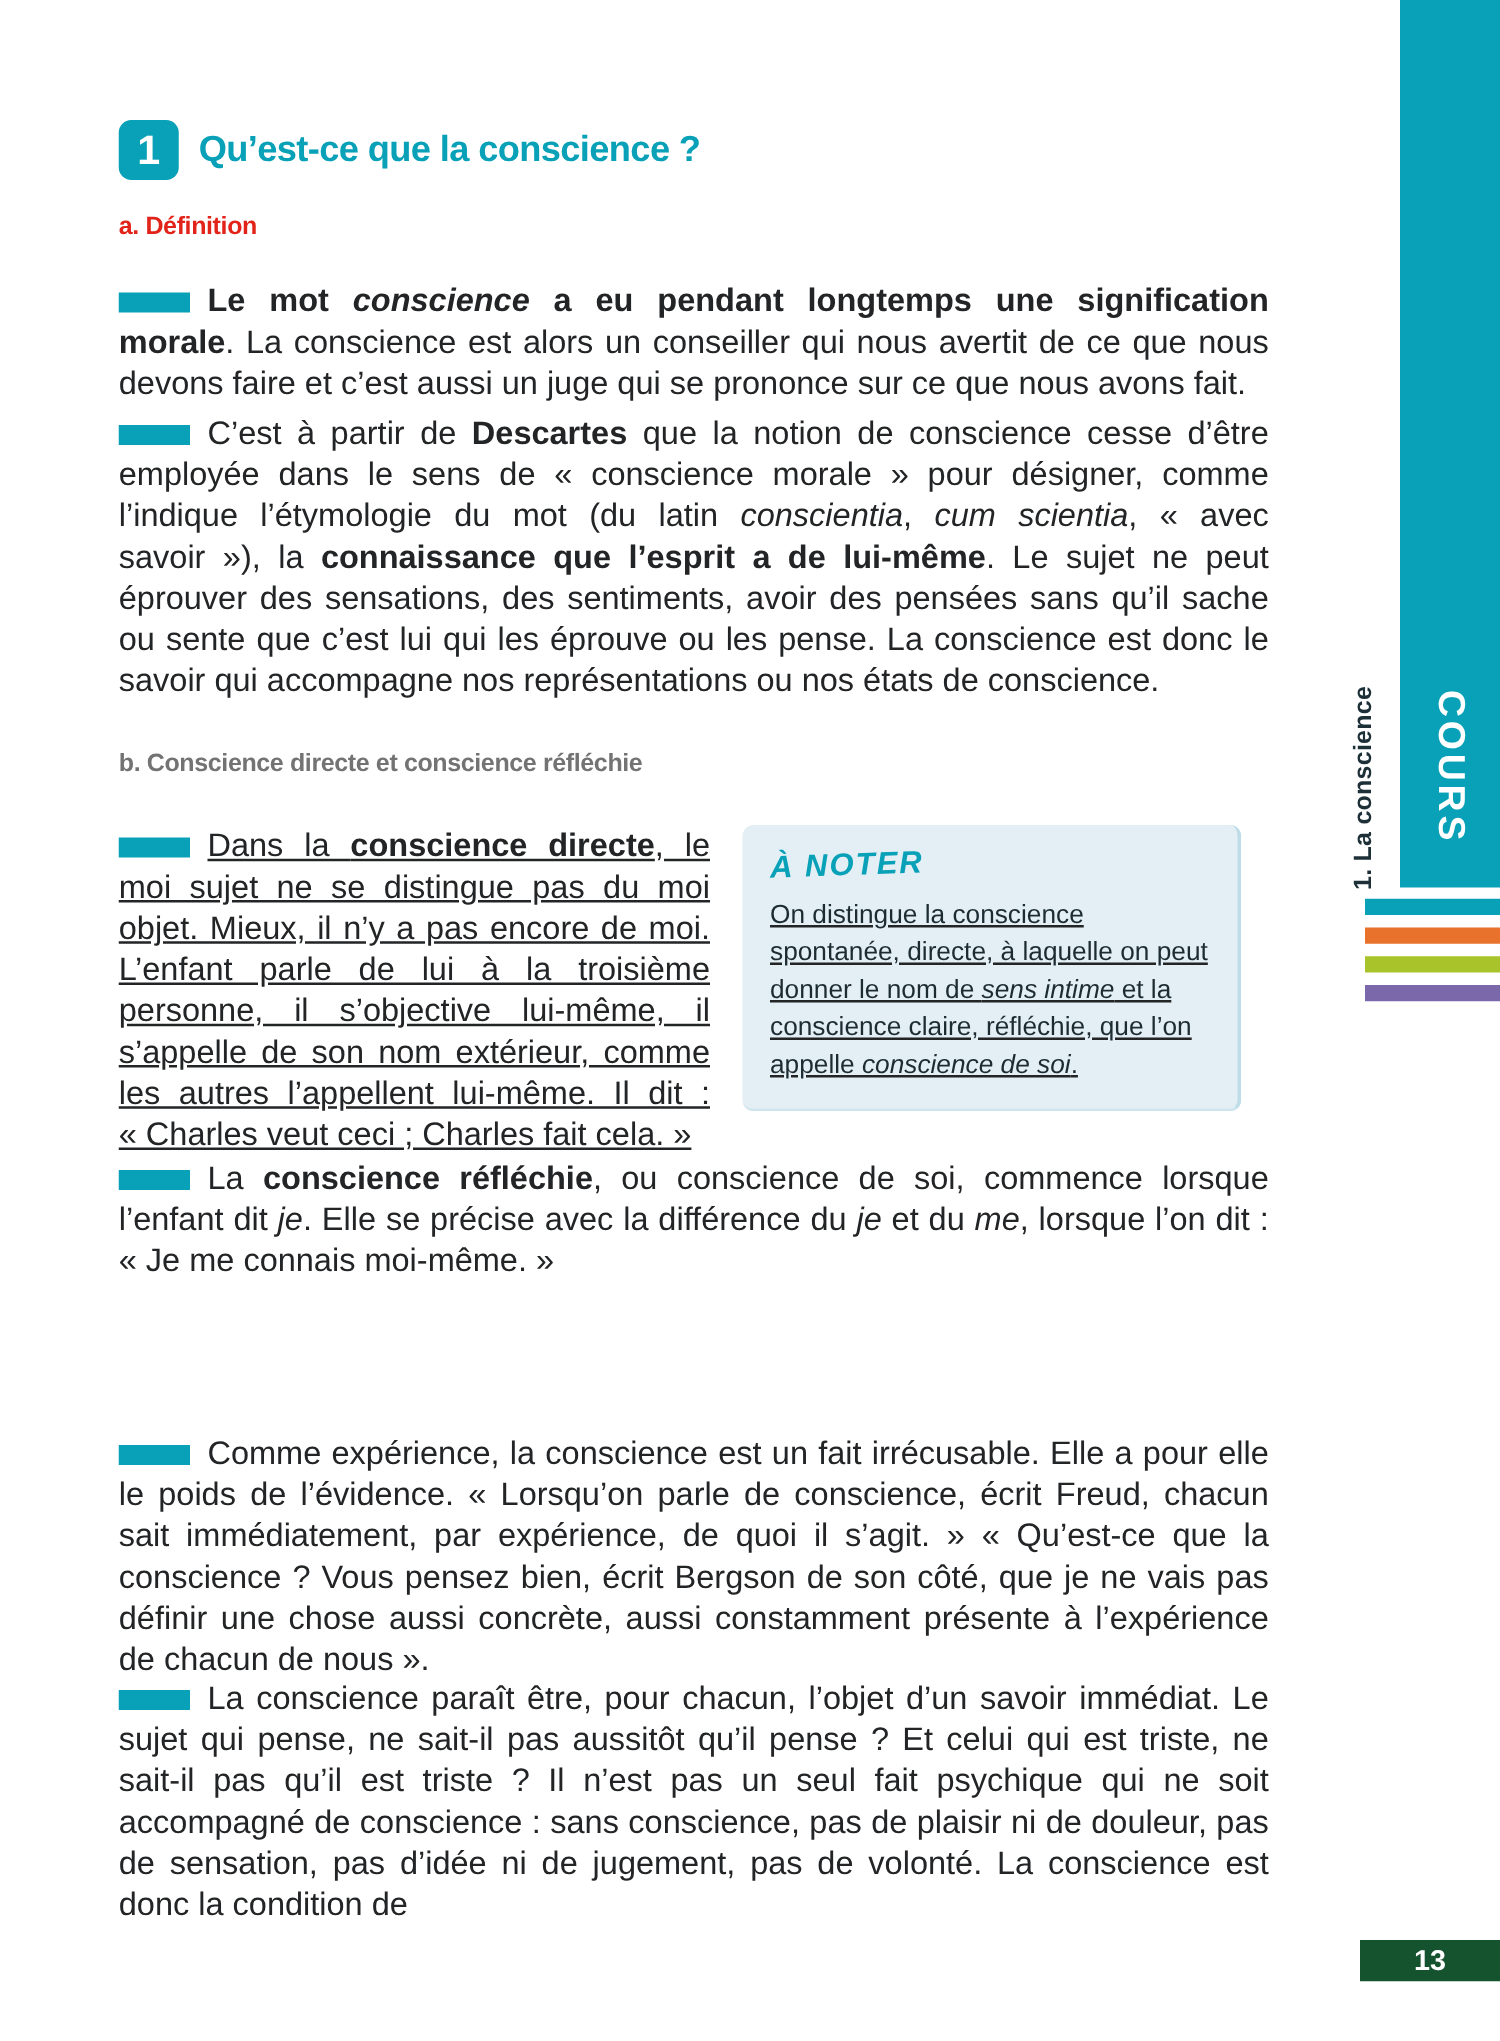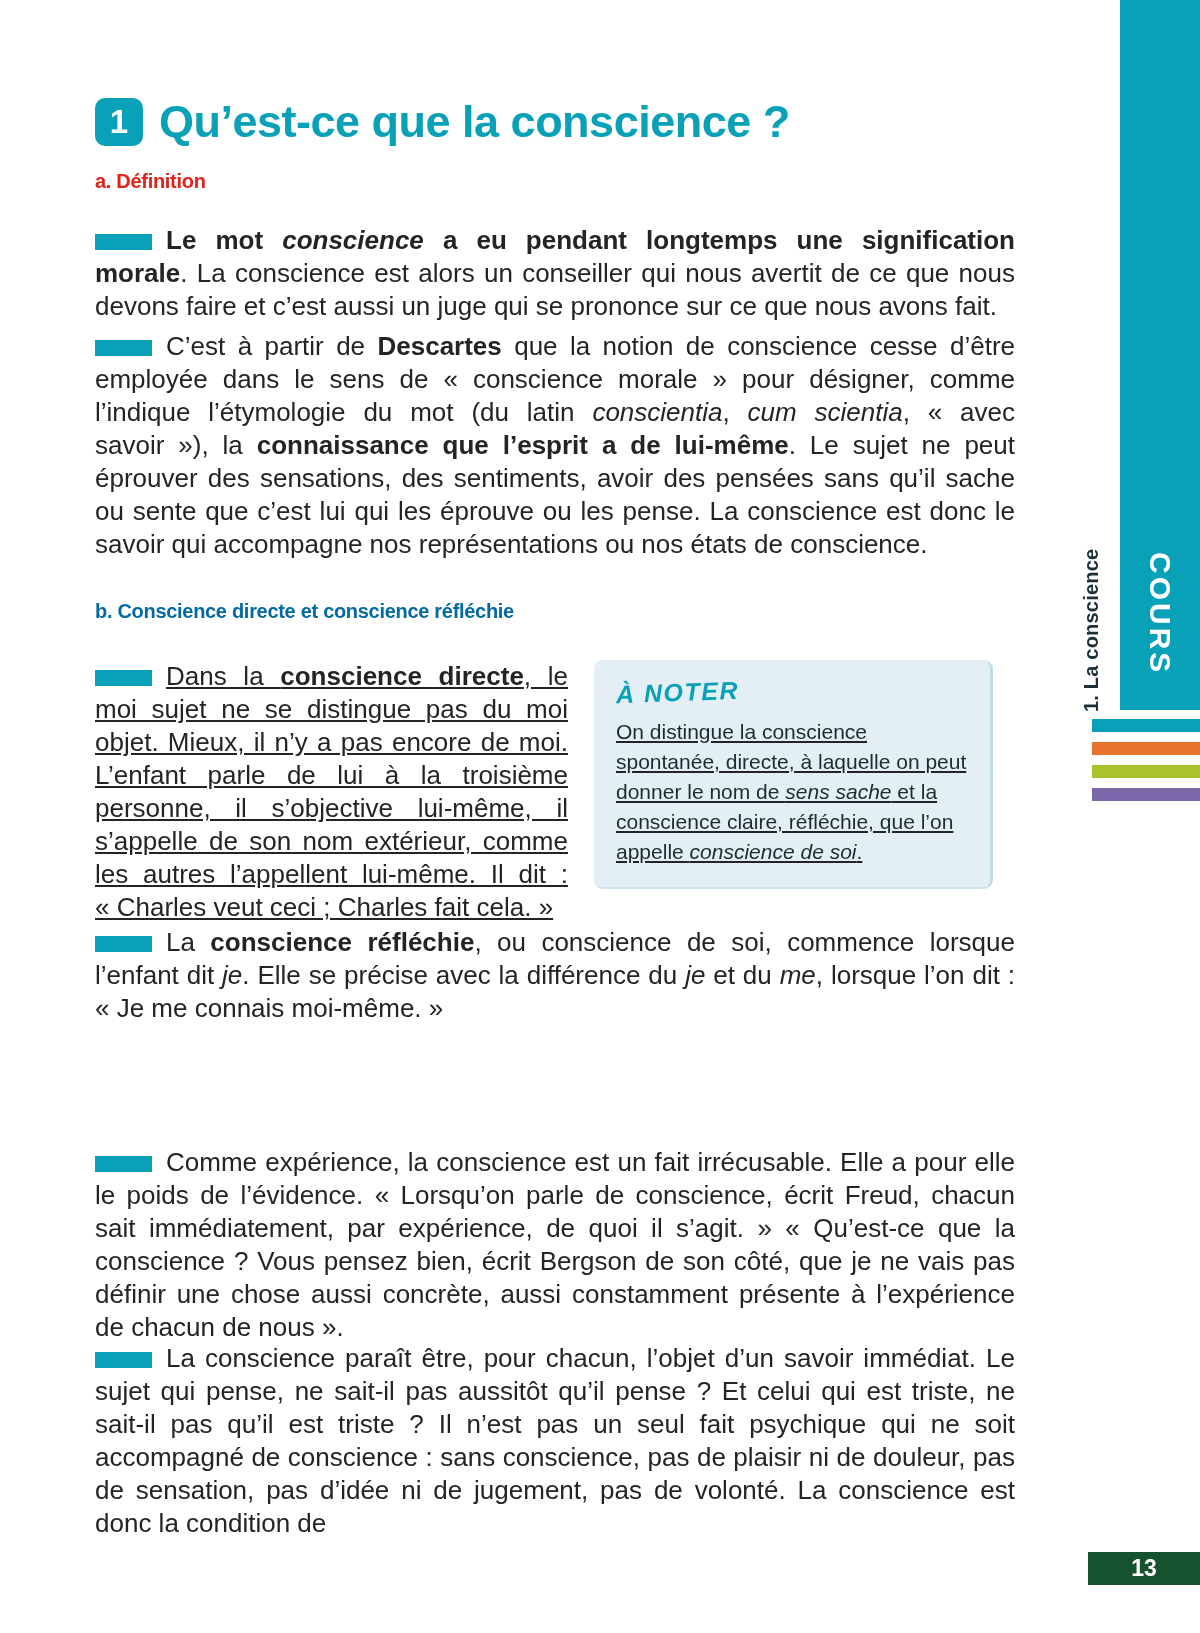--- a/index.html
+++ b/index.html
@@ -7,21 +7,21 @@
     position:relative;width:1200px;height:1633px;background:#ffffff;overflow:hidden;
     font-family:"Liberation Sans","DejaVu Sans",sans-serif;color:#222426;
   }
   .abs{position:absolute;}
   
   .title-row{top:96px;left:95px;display:flex;align-items:center;gap:16px;}
   .badge{
     width:48px;height:48px;border-radius:10px;display:flex;align-items:center;justify-content:center;
     color:#fff;font-size:33px;font-weight:700;flex:0 0 auto;
   }
-  .chapter-title{margin:0;font-size:45px;font-weight:700;letter-spacing:-0.5px;}
+  .chapter-title{margin:0;font-size:29px;font-weight:700;letter-spacing:-0.5px;}
   
   .sec-heading{margin:0;font-size:20px;font-weight:700;letter-spacing:-0.3px;}
   
   .para{
     width:920px;font-size:26px;line-height:33px;text-align:justify;margin:0;
   }
   .marker{display:inline-block;width:57px;height:16px;margin-right:14px;transform:translateY(1px);}
   
   .b-row{width:920px;display:flex;align-items:flex-start;text-decoration:underline;}
   .b-col{width:473px;flex:0 0 auto;}
@@ -66,31 +66,31 @@
   <h2 class="abs sec-heading" style="top: 170px; left: 95px; color: rgb(226, 35, 26);">a. Définition</h2>
 
   <p class="abs para" style="top:224px;left:95px;">
     <span class="marker" style="background: rgb(9, 161, 183);"></span><span><span style="font-weight: 700;">Le mot </span><span style="font-weight: 700; font-style: italic;">conscience</span><span style="font-weight: 700;"> a eu pendant longtemps une signification morale</span><span>. La conscience est alors un conseiller qui nous avertit de ce que nous devons faire et c’est aussi un juge qui se prononce sur ce que nous avons fait.</span></span>
   </p>
 
   <p class="abs para" style="top:330px;left:95px;">
     <span class="marker" style="background: rgb(9, 161, 183);"></span><span><span>C’est à partir de </span><span style="font-weight: 700;">Descartes</span><span> que la notion de conscience cesse d’être employée dans le sens de «&nbsp;conscience morale&nbsp;» pour désigner, comme l’indique l’étymologie du mot (du latin </span><span style="font-style: italic;">conscientia</span><span>, </span><span style="font-style: italic;">cum scientia</span><span>, «&nbsp;avec savoir&nbsp;»), la </span><span style="font-weight: 700;">connaissance que l’esprit a de lui-même</span><span>. Le sujet ne peut éprouver des sensations, des sentiments, avoir des pensées sans qu’il sache ou sente que c’est lui qui les éprouve ou les pense. La conscience est donc le savoir qui accompagne nos représentations ou nos états de conscience.</span></span>
   </p>
 
-  <h2 class="abs sec-heading" style="top: 600px; left: 95px; color: #0369a1;">b. Conscience directe et conscience réfléchie</h2>
+  <h2 class="abs sec-heading" style="top: 600px; left: 95px; color: #737373;">b. Conscience directe et conscience réfléchie</h2>
 
   <div class="abs b-row" style="top:660px;left:95px;">
     <div class="b-col">
       <p class="para">
         <span class="marker" style="background: rgb(9, 161, 183);"></span><span><span>Dans la </span><span style="font-weight: 700;">conscience directe</span><span>, le moi sujet ne se distingue pas du moi objet. Mieux, il n’y a pas encore de moi. L’enfant parle de lui à la troisième personne, il s’objective lui-même, il s’appelle de son nom extérieur, comme les autres l’appellent lui-même. Il dit&nbsp;: «&nbsp;Charles veut ceci&nbsp;; Charles fait cela.&nbsp;»</span></span>
       </p>
     </div>
     <aside class="note-box" style="background: rgb(227, 239, 244);">
       <div class="note-label" style="color: rgb(9, 161, 183);">À NOTER</div>
-      <div class="note-body"><span>On distingue la conscience spontanée, directe, à laquelle on peut donner le nom de </span><span style="font-style: italic;">sens sache</span><span> et la conscience claire, réfléchie, que l’on appelle </span><span style="font-style: italic;">conscience de soi</span><span>.</span></div>
+      <div class="note-body"><span>On distingue la conscience spontanée, directe, à laquelle on peut donner le nom de </span><span style="font-style: italic;">sens intime</span><span> et la conscience claire, réfléchie, que l’on appelle </span><span style="font-style: italic;">conscience de soi</span><span>.</span></div>
     </aside>
   </div>
 
   <p class="abs para" style="top:926px;left:95px;">
     <span class="marker" style="background: rgb(9, 161, 183);"></span><span><span>La </span><span style="font-weight: 700;">conscience réfléchie</span><span>, ou conscience de soi, commence lorsque l’enfant dit </span><span style="font-style: italic;">je</span><span>. Elle se précise avec la différence du </span><span style="font-style: italic;">je</span><span> et du </span><span style="font-style: italic;">me</span><span>, lorsque l’on dit&nbsp;: «&nbsp;Je me connais moi-même.&nbsp;»</span></span>
   </p>
 
 
   <p class="abs para" style="top:1146px;left:95px;">
     <span class="marker" style="background: rgb(9, 161, 183);"></span><span><span>Comme expérience, la conscience est un fait irrécusable. Elle a pour elle le poids de l’évidence. «&nbsp;Lorsqu’on parle de conscience, écrit Freud, chacun sait immédiatement, par expérience, de quoi il s’agit.&nbsp;» «&nbsp;Qu’est-ce que la conscience&nbsp;? Vous pensez bien, écrit Bergson de son côté, que je ne vais pas définir une chose aussi concrète, aussi constamment présente à l’expérience de chacun de nous&nbsp;».</span></span>

